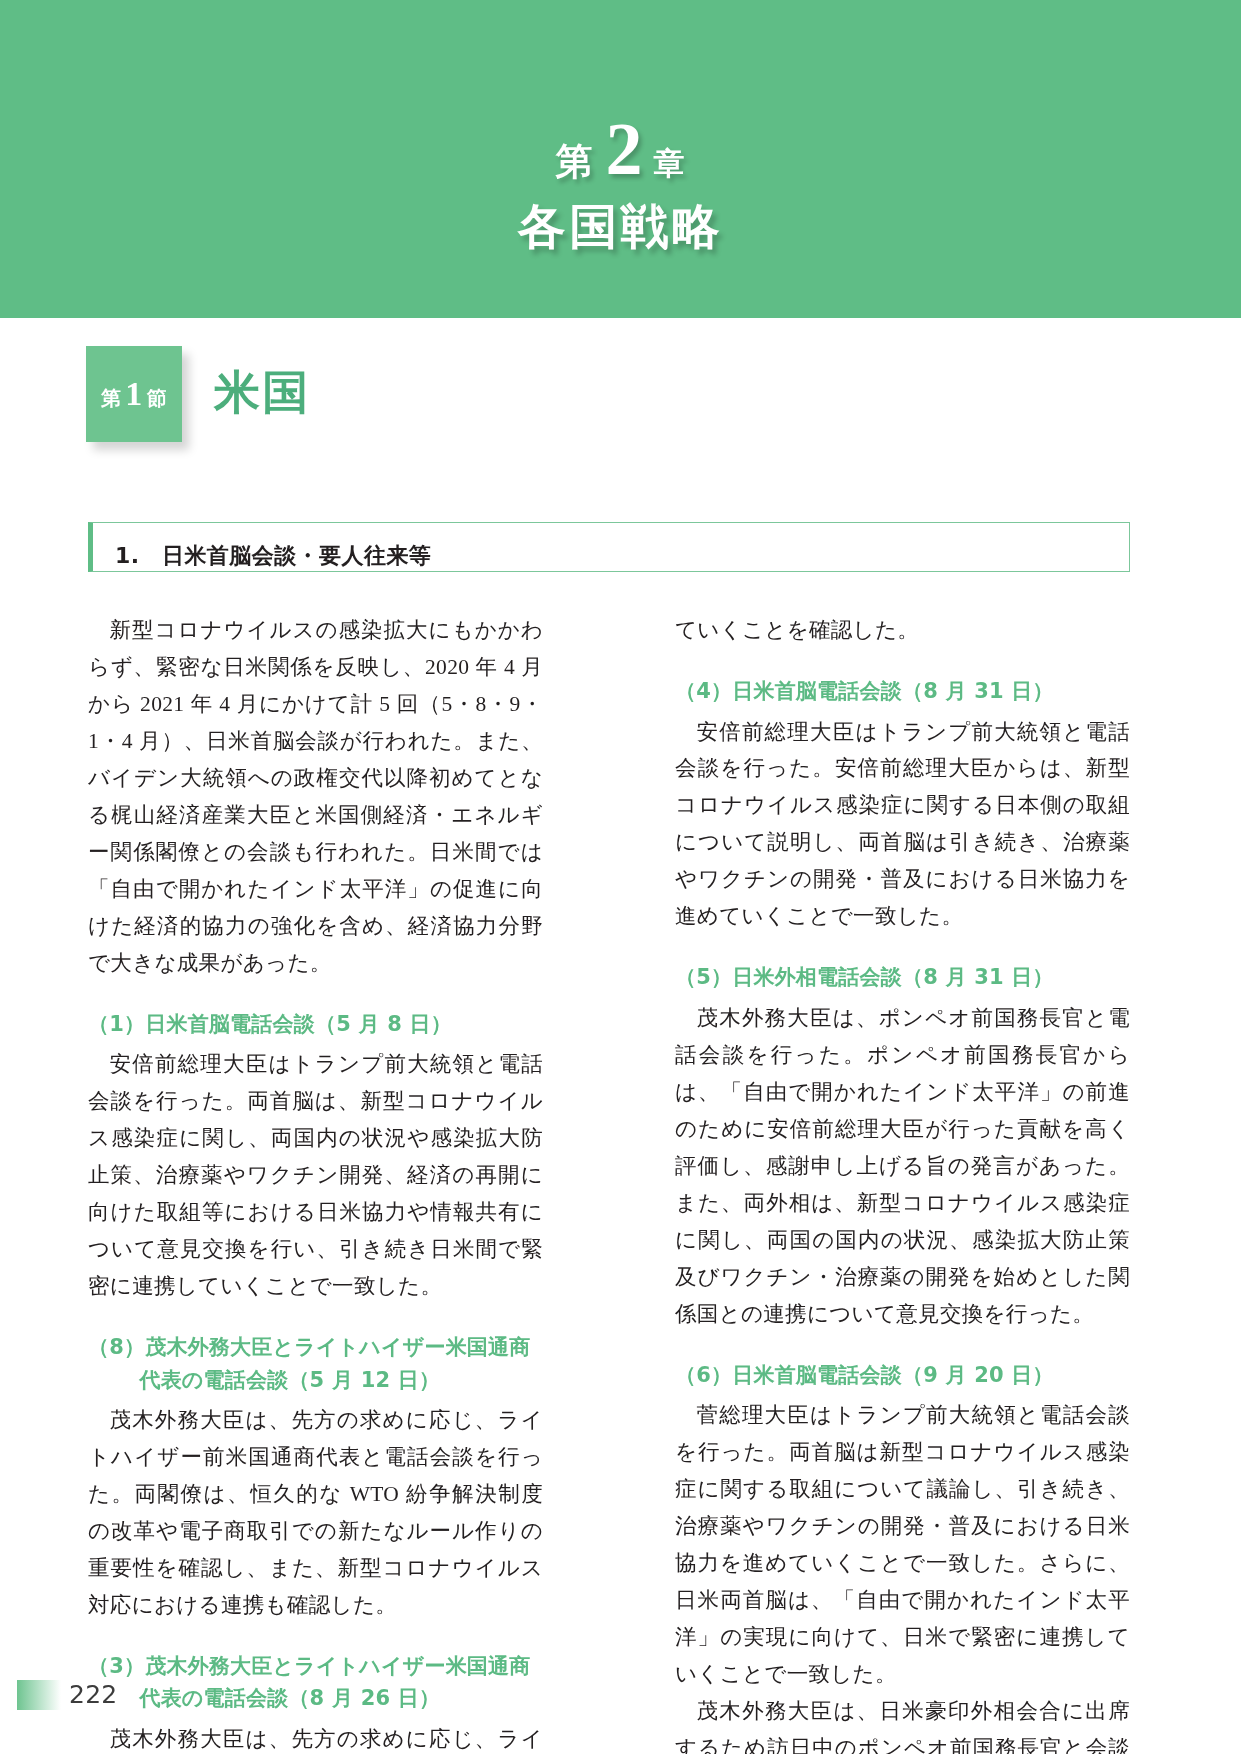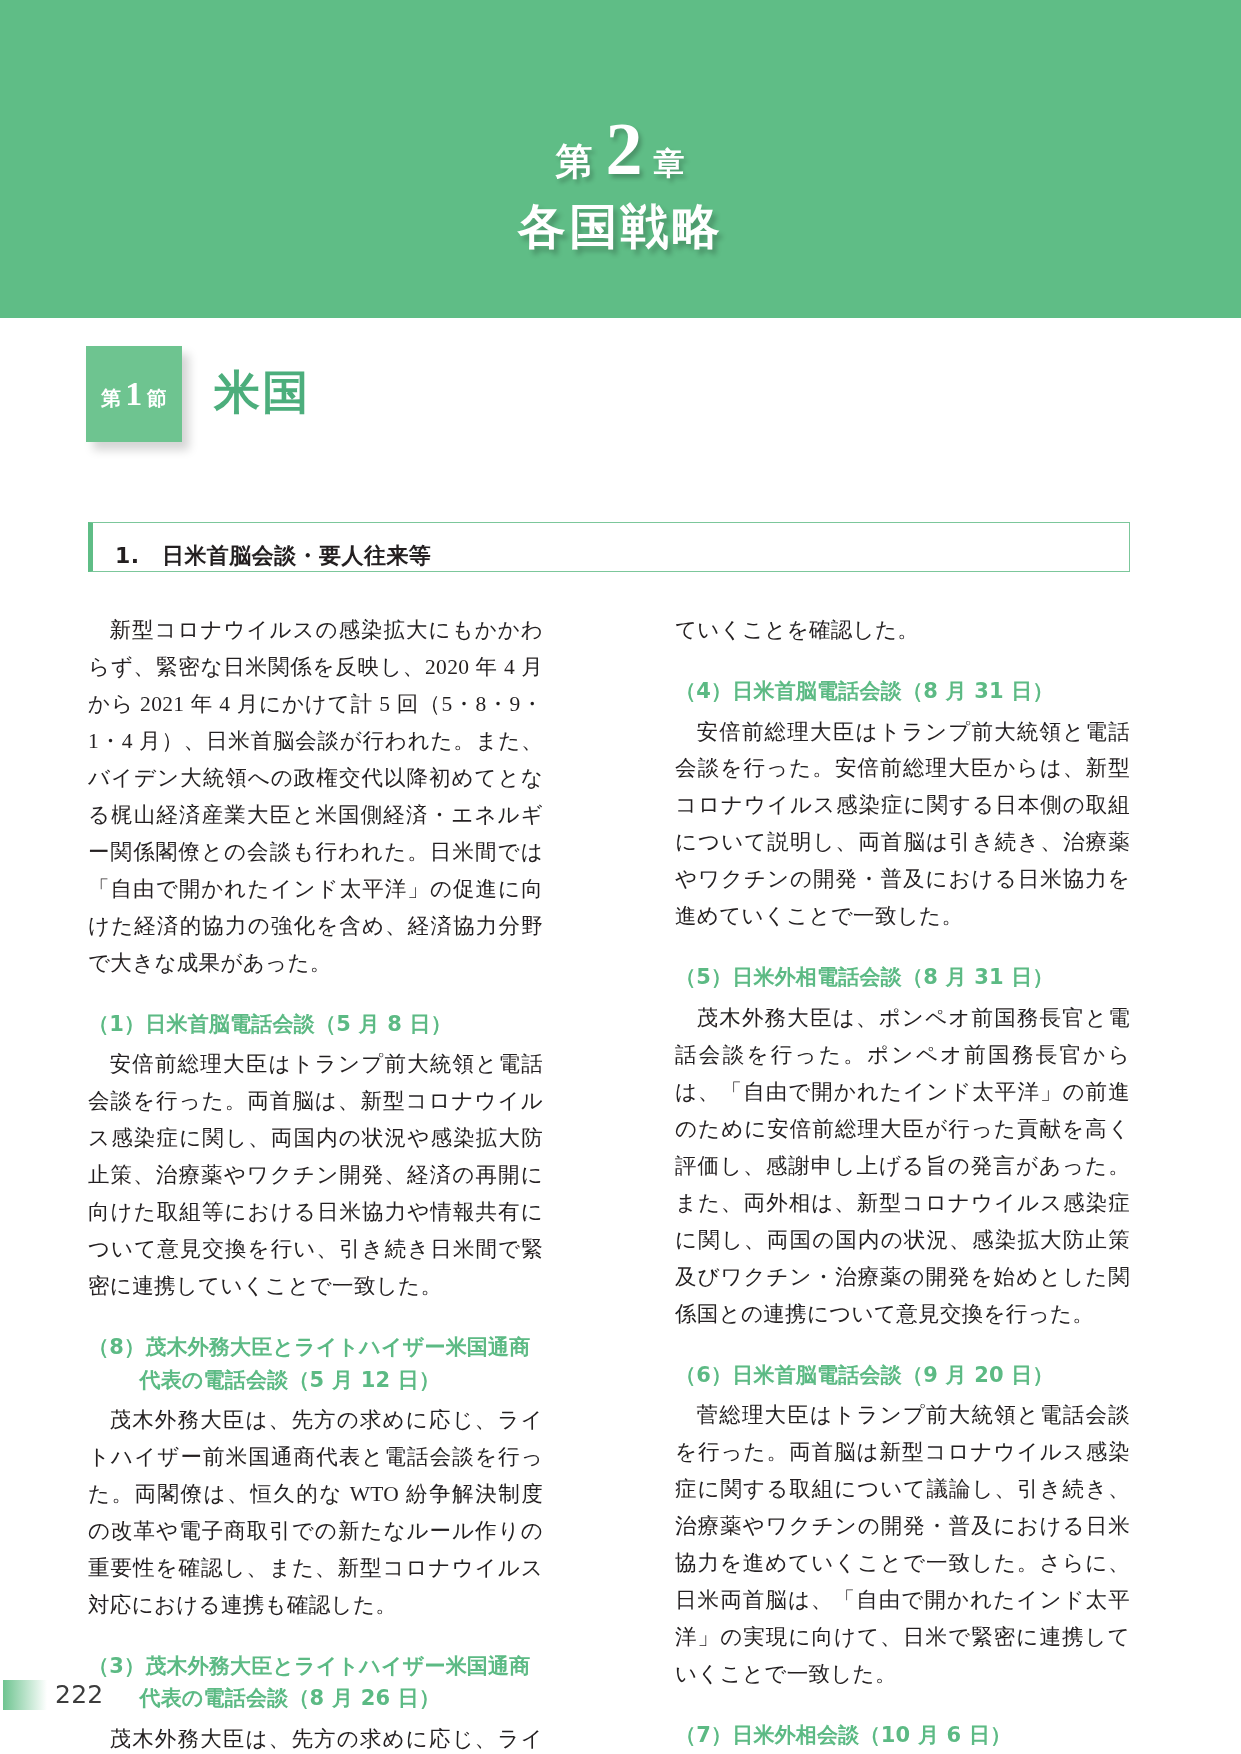--- a/index.html
+++ b/index.html
@@ -156,21 +156,21 @@
     color: #5cba84;
     line-height: 1.55;
     letter-spacing: 0.01em;
     padding-left: 2.45em;
     text-indent: -2.45em;
   }
 
   
   .footer {
     position: absolute;
-    left: 3px;
+    left: 17px;
     top: 1672px;
     width: 991px;
     height: 50px;
   }
   .footer-bar {
     position: absolute;
     left: 0;
     top: 8px;
     width: 44px;
     height: 30px;
@@ -234,21 +234,20 @@
       <p class="body">茂木外務大臣は、先方の求めに応じ、ライトハイザー前米国通商代表と電話会談を行った。両閣僚は、WTO 紛争解決制度の改革を始めとする WTO 改革の諸課題の解決に向け、日米間で引き続き緊密に協力し</p>
     </div>
   <div class="col col-right">
       <p class="body noindent">ていくことを確認した。</p>
       <h4 class="sub">（4）日米首脳電話会談（8 月 31 日）</h4>
       <p class="body">安倍前総理大臣はトランプ前大統領と電話会談を行った。安倍前総理大臣からは、新型コロナウイルス感染症に関する日本側の取組について説明し、両首脳は引き続き、治療薬やワクチンの開発・普及における日米協力を進めていくことで一致した。</p>
       <h4 class="sub">（5）日米外相電話会談（8 月 31 日）</h4>
       <p class="body">茂木外務大臣は、ポンペオ前国務長官と電話会談を行った。ポンペオ前国務長官からは、「自由で開かれたインド太平洋」の前進のために安倍前総理大臣が行った貢献を高く評価し、感謝申し上げる旨の発言があった。また、両外相は、新型コロナウイルス感染症に関し、両国の国内の状況、感染拡大防止策及びワクチン・治療薬の開発を始めとした関係国との連携について意見交換を行った。</p>
       <h4 class="sub">（6）日米首脳電話会談（9 月 20 日）</h4>
       <p class="body">菅総理大臣はトランプ前大統領と電話会談を行った。両首脳は新型コロナウイルス感染症に関する取組について議論し、引き続き、治療薬やワクチンの開発・普及における日米協力を進めていくことで一致した。さらに、日米両首脳は、「自由で開かれたインド太平洋」の実現に向けて、日米で緊密に連携していくことで一致した。</p>
-      <h4 class="sub">（7）日米外相会談（10 月 6 日）</h4>
       <p class="body">茂木外務大臣は、日米豪印外相会合に出席するため訪日中のポンペオ前国務長官と会談を行った。両外相</p>
     </div>
 </div>
 
 <div class="footer">
   <div class="footer-bar"></div>
   <div class="footer-page">222</div>
 </div>
 
 </body></html>

